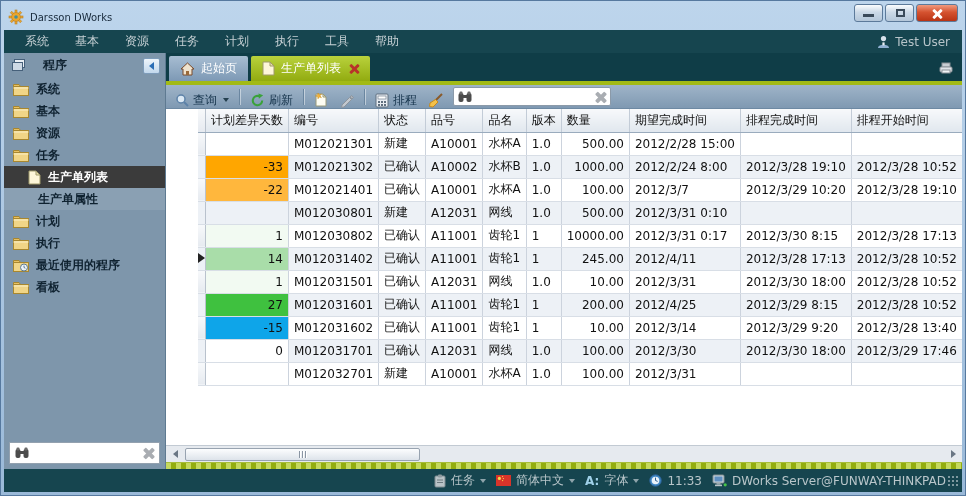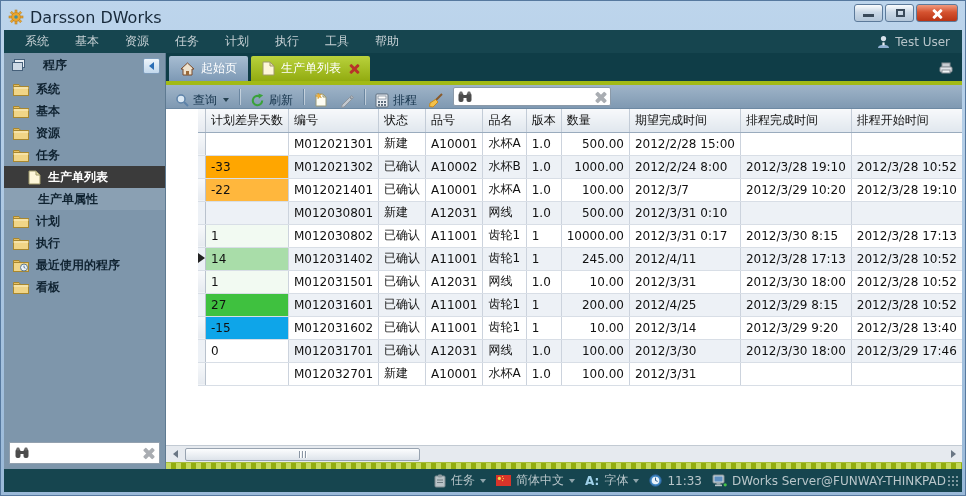--- a/index.html
+++ b/index.html
@@ -4,21 +4,21 @@
 <style>
   * { box-sizing: border-box; margin: 0; padding: 0; }
   html,body { background:#e8e8e8; }
   body { font-family: "DejaVu Sans", "Liberation Sans", sans-serif; font-size: 12px; }
 
   .window { width:966px; height:496px; background:linear-gradient(#bdd5ec,#9ab9d8);
     border:1px solid #56799f; padding:3px; display:flex; flex-direction:column; overflow:hidden; }
 
   
   .titlebar { height:26px; display:flex; align-items:center; gap:6px; padding:0 4px; color:#17293a; }
-  .title-text { font-size:16px; }
+  .title-text { font-size:10px; }
   .win-buttons { margin-left:auto; display:flex; gap:2px; align-self:flex-start; }
   .win-btn { width:29px; height:18px; border:1px solid #5c7a9a; border-radius:3px;
     background:linear-gradient(#fbfdfe,#cbd9e7 45%,#b4c7da); position:relative; cursor:default; }
   .win-btn.close { width:42px; background:linear-gradient(#f09a7e,#d55330 45%,#b93415); }
   .glyph-min { position:absolute; left:8px; right:8px; bottom:4px; height:3px; background:#3a4a5a; }
   .glyph-max { position:absolute; left:10px; top:4px; width:9px; height:8px; border:2px solid #3a4a5a; }
   .x-icon { position:relative; display:inline-block; width:10px; height:10px; }
   .x-icon::before,.x-icon::after { content:""; position:absolute; left:4px; top:-1px; width:3px; height:12px; background:#fff; border-radius:1px; }
   .x-icon::before { transform:rotate(45deg); } .x-icon::after { transform:rotate(-45deg); }
   .win-btn .x-icon { position:absolute; left:15px; top:4px; }
@@ -68,21 +68,21 @@
   .tool-search input { flex:1; border:none; outline:none; font-size:12px; min-width:0; }
 
   
   .table-area { flex:1; overflow:hidden; background:#fff; }
   table { border-collapse:collapse; table-layout:fixed; font-size:12px; color:#111;margin-left:32px; }
   th { height:23px; background:linear-gradient(#f7f9fb,#e0e7ee); border-right:1px solid #c3ccd7; border-bottom:1px solid #9aabbd;
     font-weight:normal; text-align:left; padding:0 5px; white-space:nowrap; overflow:hidden; }
   td { height:23px; border-right:1px solid #ccd3dd; border-bottom:1px solid #d8dee6; padding:0 5px; white-space:nowrap; overflow:hidden; background:#fff; }
   tr.alt td { background:#edf1f6; }
   td.selcell, th.selcell { background:linear-gradient(#f7f9fb,#e6eaf0); border-right:1px solid #b9c2cd; padding:0; text-align:center; }
-  td.c-diff { text-align:left; }
+  td.c-diff { text-align:right; }
   td.c-qty { text-align:right; }
   td.overflow-cell { background:#a9a9a9 !important; text-align:center; color:#111; }
   .row-marker { width:0; height:0; border-top:5px solid transparent; border-bottom:5px solid transparent; border-left:7px solid #222; display:inline-block; }
 
   
   .hscroll { height:17px; background:#e6eaef; border-top:1px solid #c2cad3; display:flex; align-items:center; padding:0 1px; position:relative; flex:none; }
   .hs-btn { width:16px; height:14px; display:flex; align-items:center; justify-content:center; cursor:default; }
   .tri-l { width:0; height:0; border-top:4px solid transparent; border-bottom:4px solid transparent; border-right:5px solid #6a7684; }
   .tri-r { width:0; height:0; border-top:4px solid transparent; border-bottom:4px solid transparent; border-left:5px solid #6a7684; }
   .hs-thumb { margin-left:2px; width:235px; height:13px; background:linear-gradient(#fcfdfe,#dde3ea); border:1px solid #98a3b0; border-radius:2px;

